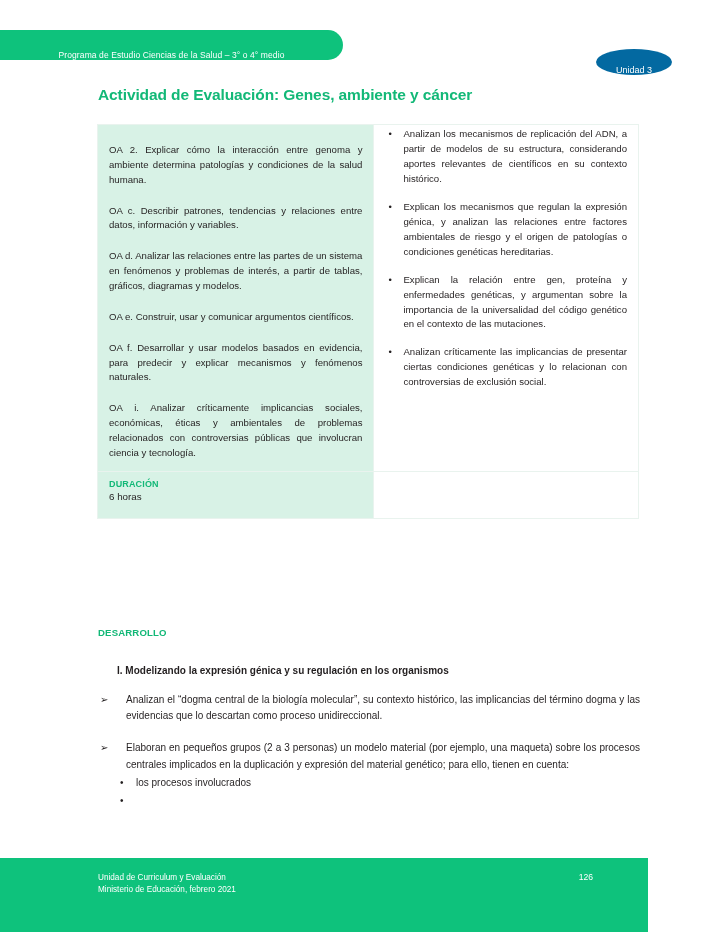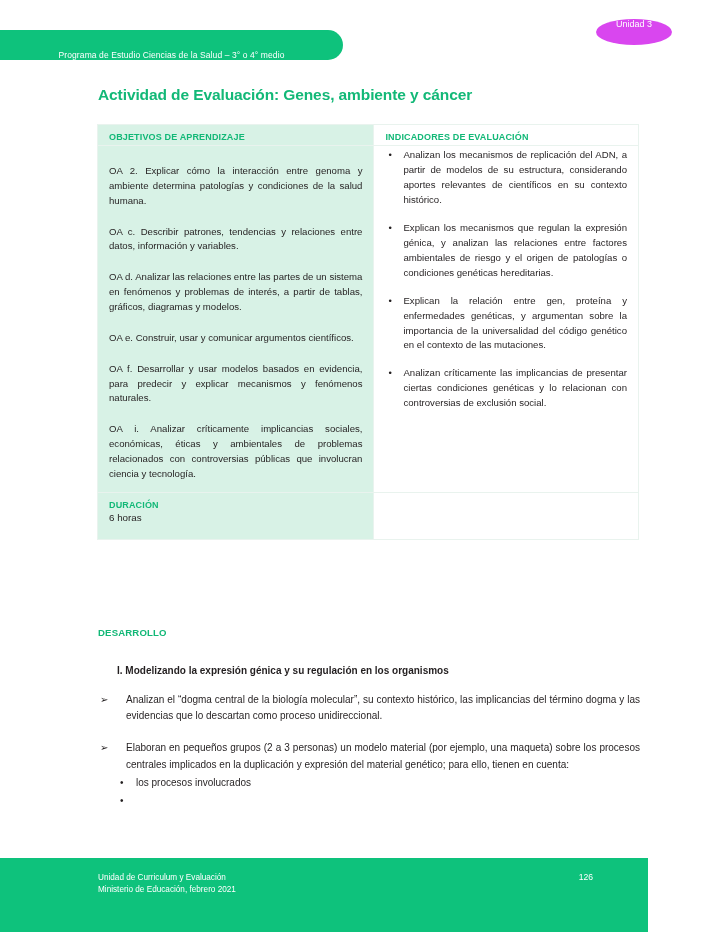--- a/index.html
+++ b/index.html
@@ -30,26 +30,26 @@
   }
   .header-band-text {
     color: #ffffff;
     font-size: 8.5px;
     letter-spacing: 0.1px;
     white-space: nowrap;
     padding: 0 10px;
   }
   .unit-badge {
     position: absolute;
-    right: 48px; top: 19px;
+    right: 48px; top: 49px;
     width: 76px; height: 26px;
-    background: #d946ef;
+    background: #0369a1;
     border-radius: 50%;
     display: flex;
-    align-items: flex-start;
+    align-items: flex-end;
     justify-content: center;
   }
   .unit-badge-text {
     color: #ffffff;
     font-size: 9px;
     white-space: nowrap;
   }
 
   
   .page-title {
@@ -210,28 +210,20 @@
   <span class="header-band-text">Programa de Estudio Ciencias de la Salud – 3° o 4° medio</span>
 </div>
 <div class="unit-badge">
   <span class="unit-badge-text">Unidad 3</span>
 </div>
 
 <div class="page-title">Actividad de Evaluación: Genes, ambiente y cáncer</div>
 
 <table class="oa-table">
   <tbody>
-      <tr>
-    <td class="col-left">
-      <div class="col-head">OBJETIVOS DE APRENDIZAJE</div>
-    </td>
-    <td class="col-right">
-      <div class="col-head">INDICADORES DE EVALUACIÓN</div>
-    </td>
-  </tr>
   <tr>
     <td class="col-left">
       <div class="cell-pad" style="padding-top:2px;">
         <p class="oa-para">OA 2. Explicar cómo la interacción entre genoma y ambiente determina patologías y condiciones de la salud humana.</p>
         <p class="oa-para">OA c. Describir patrones, tendencias y relaciones entre datos, información y variables.</p>
         <p class="oa-para">OA d. Analizar las relaciones entre las partes de un sistema en fenómenos y problemas de interés, a partir de tablas, gráficos, diagramas y modelos.</p>
         <p class="oa-para">OA e. Construir, usar y comunicar argumentos científicos.</p>
         <p class="oa-para">OA f. Desarrollar y usar modelos basados en evidencia, para predecir y explicar mecanismos y fenómenos naturales.</p>
         <p class="oa-para">OA i. Analizar críticamente implicancias sociales, económicas, éticas y ambientales de problemas relacionados con controversias públicas que involucran ciencia y tecnología.</p>
       </div>

